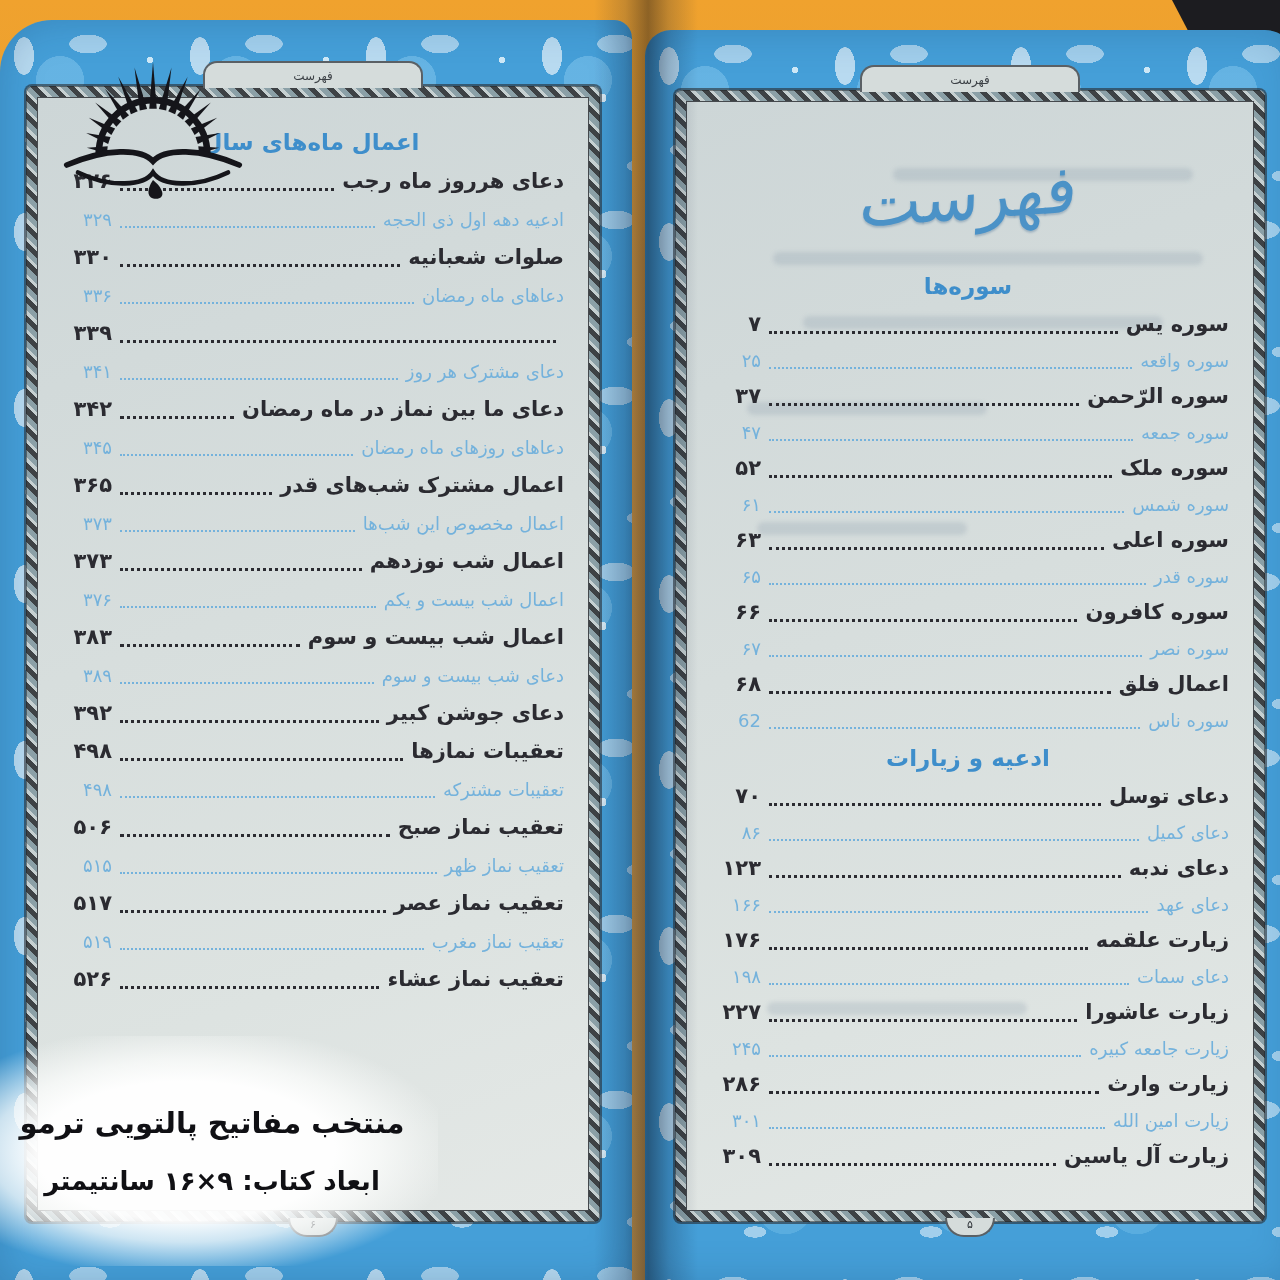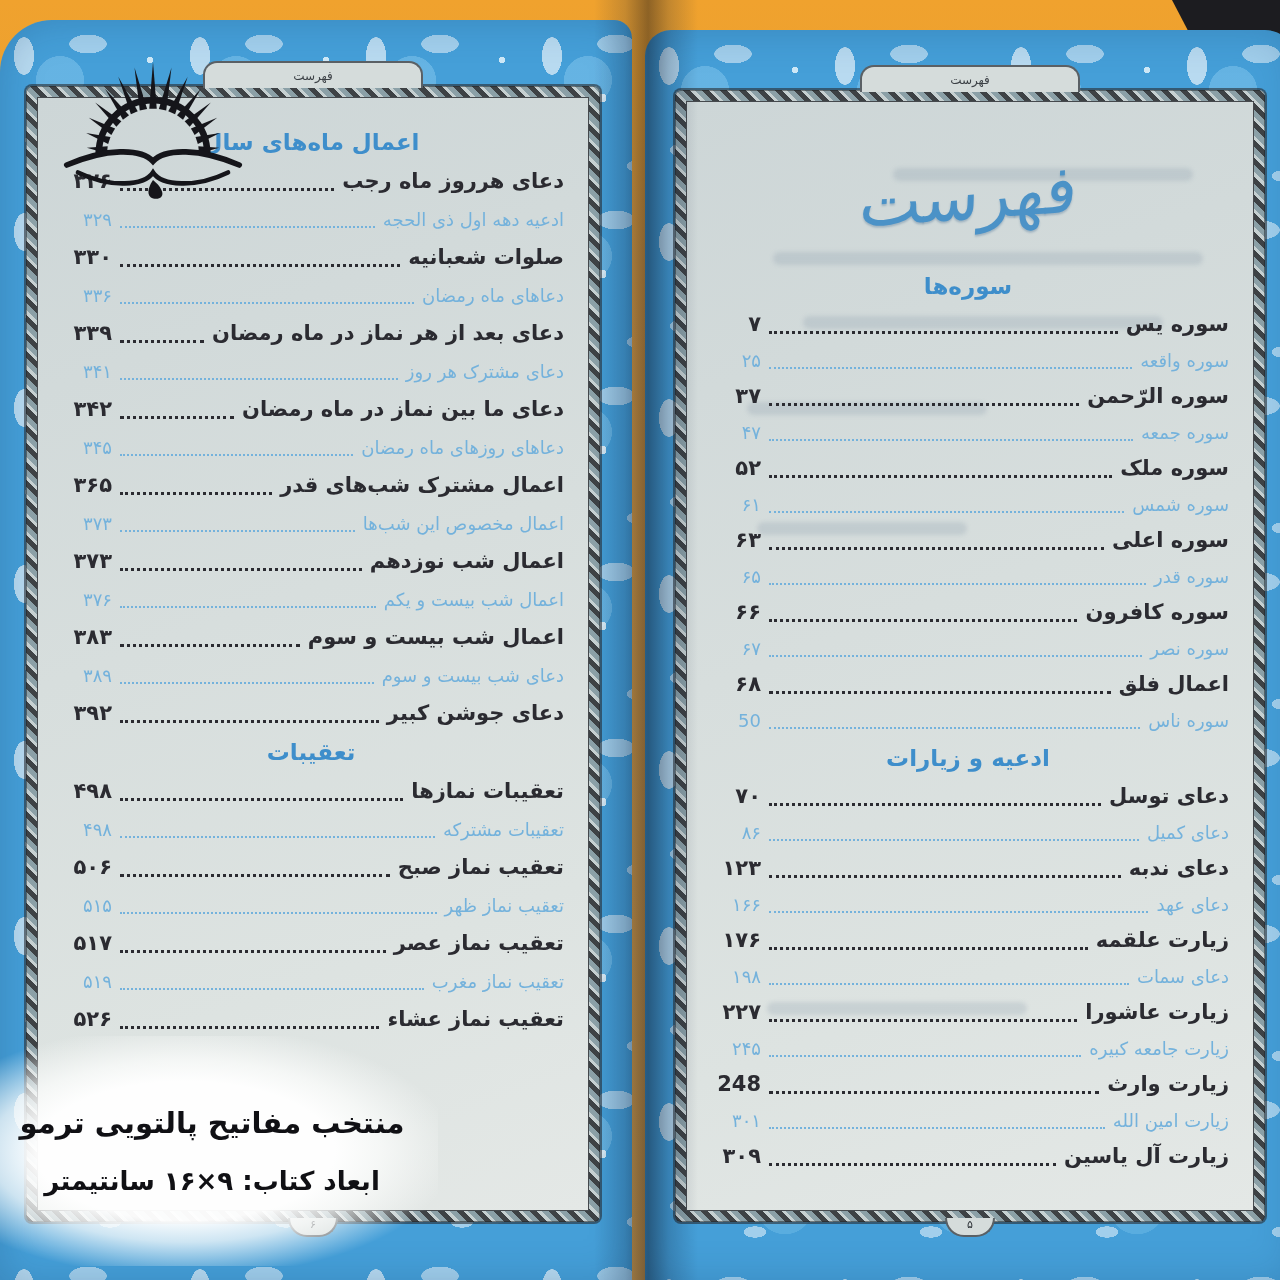--- a/index.html
+++ b/index.html
@@ -121,21 +121,20 @@
                 <span class="lbl">صلوات شعبانیه</span>
                 <span class="dots"></span>
                 <span class="num">۳۳۰</span>
               </div>
               <div class="row blue">
                 <span class="lbl">دعاهای ماه رمضان</span>
                 <span class="dots"></span>
                 <span class="num">۳۳۶</span>
               </div>
               <div class="row dark">
-                <span class="lbl">دعای بعد از هر نماز در ماه رمضان</span>
                 <span class="dots"></span>
                 <span class="num">۳۳۹</span>
               </div>
               <div class="row blue">
                 <span class="lbl">دعای مشترک هر روز</span>
                 <span class="dots"></span>
                 <span class="num">۳۴۱</span>
               </div>
               <div class="row dark">
                 <span class="lbl">دعای ما بین نماز در ماه رمضان</span>
@@ -175,21 +174,20 @@
               <div class="row blue">
                 <span class="lbl">دعای شب بیست و سوم</span>
                 <span class="dots"></span>
                 <span class="num">۳۸۹</span>
               </div>
               <div class="row dark">
                 <span class="lbl">دعای جوشن کبیر</span>
                 <span class="dots"></span>
                 <span class="num">۳۹۲</span>
               </div>
-              <div class="section-title">تعقیبات</div>
               <div class="row dark">
                 <span class="lbl">تعقیبات نمازها</span>
                 <span class="dots"></span>
                 <span class="num">۴۹۸</span>
               </div>
               <div class="row blue">
                 <span class="lbl">تعقیبات مشترکه</span>
                 <span class="dots"></span>
                 <span class="num">۴۹۸</span>
               </div>
@@ -328,21 +326,21 @@
                 <span class="num">۶۷</span>
               </div>
               <div class="row dark">
                 <span class="lbl">اعمال فلق</span>
                 <span class="dots"></span>
                 <span class="num">۶۸</span>
               </div>
               <div class="row blue">
                 <span class="lbl">سوره ناس</span>
                 <span class="dots"></span>
-                <span class="num">50</span>
+                <span class="num">62</span>
               </div>
               <div class="section-title">ادعیه و زیارات</div>
               <div class="row dark">
                 <span class="lbl">دعای توسل</span>
                 <span class="dots"></span>
                 <span class="num">۷۰</span>
               </div>
               <div class="row blue">
                 <span class="lbl">دعای کمیل</span>
                 <span class="dots"></span>
@@ -374,21 +372,21 @@
                 <span class="num">۲۲۷</span>
               </div>
               <div class="row blue">
                 <span class="lbl">زیارت جامعه کبیره</span>
                 <span class="dots"></span>
                 <span class="num">۲۴۵</span>
               </div>
               <div class="row dark">
                 <span class="lbl">زیارت وارث</span>
                 <span class="dots"></span>
-                <span class="num">248</span>
+                <span class="num">۲۸۶</span>
               </div>
               <div class="row blue">
                 <span class="lbl">زیارت امین الله</span>
                 <span class="dots"></span>
                 <span class="num">۳۰۱</span>
               </div>
               <div class="row dark">
                 <span class="lbl">زیارت آل یاسین</span>
                 <span class="dots"></span>
                 <span class="num">۳۰۹</span>

